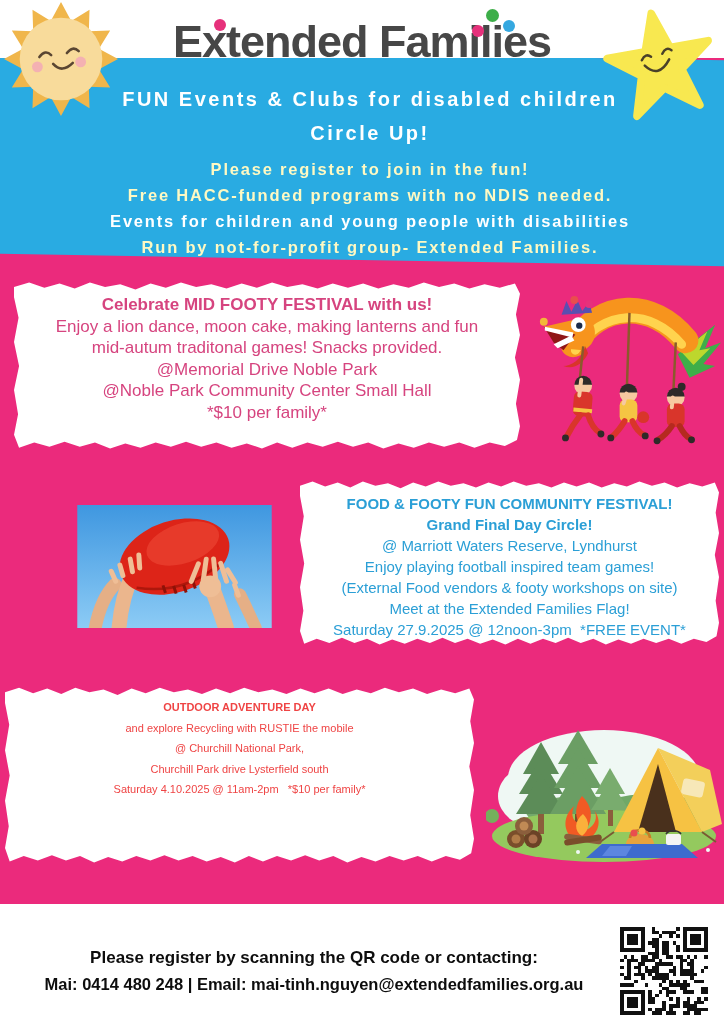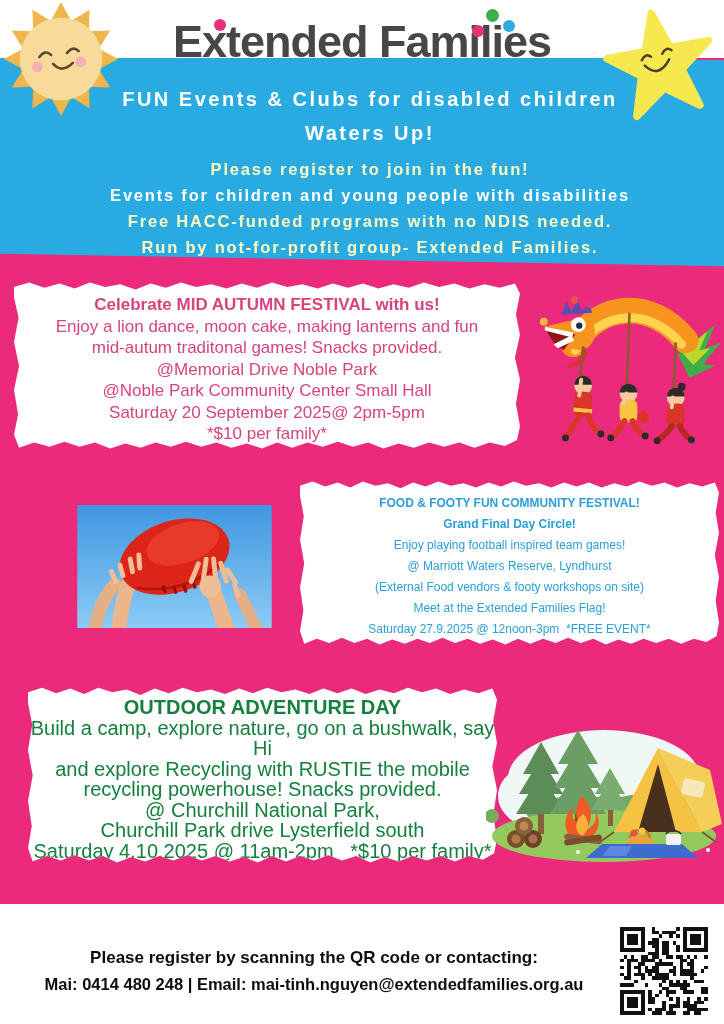--- a/index.html
+++ b/index.html
@@ -28,23 +28,23 @@
   .bl-dark{color:#fef9c3;}
   .gap-top{margin-top:6px;}
   
   .card{position:absolute;background:#fff;z-index:2;text-align:center;box-sizing:border-box;
         clip-path:polygon(0% 4%,3% 1.5%,6% 4.5%,9% 2%,12% 5%,15% 1.5%,18% 4%,21% 2.5%,24% 5.5%,27% 2%,30% 4.5%,33% 1.5%,36% 4%,39% 2.5%,42% 5%,45% 2%,48% 4.5%,51% 1.5%,54% 4%,57% 2.5%,60% 5%,63% 2%,66% 4.5%,69% 2%,72% 5%,75% 2.5%,78% 4.5%,81% 1.5%,84% 4%,87% 2%,90% 5%,93% 2.5%,96% 4.5%,99% 2%,100% 8%,99.2% 20%,100% 32%,99% 45%,100% 58%,99.2% 72%,100% 85%,99.4% 93%,97% 96.5%,94% 94.5%,91% 97.5%,88% 94.5%,85% 97%,82% 94.5%,79% 97.5%,76% 95%,73% 98%,70% 94.5%,67% 97%,64% 94%,61% 97%,58% 94.5%,55% 97.5%,52% 94.5%,49% 98%,46% 95%,43% 97.5%,40% 94.5%,37% 97%,34% 94%,31% 97%,28% 94.5%,25% 97.5%,22% 95%,19% 98%,16% 94.5%,13% 97%,10% 94%,7% 97%,4% 94.5%,1% 97.5%,0% 90%,0.8% 78%,0% 64%,1% 50%,0% 36%,0.9% 22%,0% 10%);}
   .card .title{font-weight:bold;display:block;white-space:pre-wrap;}
   .card .line{display:block;white-space:pre-wrap;}
   #card1{left:14px;top:280px;width:506px;height:172px;padding-top:14px;
          color:#D6447F;font-size:17px;line-height:21.5px;}
   #card2{left:300px;top:479px;width:419px;height:169px;padding-top:14px;
-         color:#2B9FD6;font-size:12px;line-height:21px;}
-  #card3{left:28px;top:685px;width:469px;height:181px;padding-top:12px;
-         color:#15803d;font-size:20px;line-height:20.5px;}
+         color:#2B9FD6;font-size:15px;line-height:21px;}
+  #card3{left:5px;top:685px;width:469px;height:181px;padding-top:12px;
+         color:#ef4444;font-size:11px;line-height:20.5px;}
   
   .illus{position:absolute;z-index:2;}
   #dragon{left:532px;top:283px;width:192px;height:168px;}
   #photo{left:77px;top:505px;width:195px;height:123px;}
   #camp{left:486px;top:712px;width:238px;height:152px;}
   
   .footer{position:absolute;left:0;bottom:0;width:724px;height:120px;background:#fff;z-index:3;
           display:flex;align-items:center;box-sizing:border-box;padding:13px 16px 0 8px;}
   .footer-text{flex:1;text-align:center;font-weight:bold;color:#0d0d0d;}
   .footer-text .fl{display:block;white-space:pre-wrap;font-size:16.5px;line-height:26px;}
@@ -85,34 +85,33 @@
     <svg viewBox="0 0 120 120" width="116" height="118">
       <path d="M60,8 L73,46 L113,46 L81,70 L93,110 L60,86 L27,110 L39,70 L7,46 L47,46 Z" fill="#F8E850" stroke="#F8E850" stroke-width="8" stroke-linejoin="round"></path>
       <path d="M42,54 Q47,47 52,52" stroke="#4A4129" stroke-width="2.6" fill="none" stroke-linecap="round"></path>
       <path d="M64,51 Q69,44 74,49" stroke="#4A4129" stroke-width="2.6" fill="none" stroke-linecap="round"></path>
       <path d="M44,60 Q56,76 70,58" stroke="#4A4129" stroke-width="2.6" fill="none" stroke-linecap="round"></path>
     </svg>
   </div>
 
   <div class="banner-text">
     <span class="bl bl-lg bl-white">FUN Events &amp; Clubs for disabled children</span>
-    <span class="bl bl-lg bl-white">Waters Up!</span>
+    <span class="bl bl-lg bl-white">Circle Up!</span>
     <span class="bl bl-md bl-dark gap-top">Please register to join in the fun!</span>
+    <span class="bl bl-md bl-dark">Free HACC-funded programs with no NDIS needed.</span>
     <span class="bl bl-md bl-white">Events for children and young people with disabilities</span>
-    <span class="bl bl-md bl-dark">Free HACC-funded programs with no NDIS needed.</span>
     <span class="bl bl-md bl-dark">Run by not-for-profit group- Extended Families.</span>
   </div>
 
   <div class="card" id="card1">
-    <span class="title">Celebrate MID AUTUMN FESTIVAL with us!</span>
+    <span class="title">Celebrate MID FOOTY FESTIVAL with us!</span>
     <span class="line">Enjoy a lion dance, moon cake, making lanterns and fun</span>
     <span class="line">mid-autum traditonal games! Snacks provided.</span>
     <span class="line">@Memorial Drive Noble Park</span>
     <span class="line">@Noble Park Community Center Small Hall</span>
-    <span class="line">Saturday 20 September 2025@ 2pm-5pm</span>
     <span class="line">*$10 per family*</span>
   </div>
 
   <div class="illus" id="dragon">
     <svg viewBox="0 0 195 170" width="192" height="168">
 
       <path d="M148,72 L186,42 L176,66 L192,60 L174,82 L186,84 L160,96 Z" fill="#3FAE49"></path>
       <path d="M152,70 L178,49 L170,68 L181,66 L164,83 Z" fill="#CBDB2A" opacity="0.9"></path>
 
       <path d="M42,62 C70,18 122,16 156,58" stroke="#F7941D" stroke-width="26" fill="none" stroke-linecap="round"></path>
@@ -211,32 +210,30 @@
         <rect x="145" y="56" width="5" height="24" rx="2.5" transform="rotate(-18 147 68)"></rect>
         <rect x="153" y="62" width="5" height="20" rx="2.5" transform="rotate(-32 155 72)"></rect>
         <rect x="158" y="78" width="5" height="16" rx="2.5" transform="rotate(-20 160 86)"></rect>
       </g>
     </svg>
   </div>
 
   <div class="card" id="card2">
     <span class="title">FOOD &amp; FOOTY FUN COMMUNITY FESTIVAL!</span>
     <span class="title">Grand Final Day Circle!</span>
+    <span class="line">@ Marriott Waters Reserve, Lyndhurst</span>
     <span class="line">Enjoy playing football inspired team games!</span>
-    <span class="line">@ Marriott Waters Reserve, Lyndhurst</span>
     <span class="line">(External Food vendors &amp; footy workshops on site)</span>
     <span class="line">Meet at the Extended Families Flag!</span>
     <span class="line">Saturday 27.9.2025 @ 12noon-3pm  *FREE EVENT*</span>
   </div>
 
   <div class="card" id="card3">
     <span class="title">OUTDOOR ADVENTURE DAY</span>
-    <span class="line">Build a camp, explore nature, go on a bushwalk, say Hi</span>
     <span class="line">and explore Recycling with RUSTIE the mobile</span>
-    <span class="line">recycling powerhouse! Snacks provided.</span>
     <span class="line">@ Churchill National Park,</span>
     <span class="line">Churchill Park drive Lysterfield south</span>
     <span class="line">Saturday 4.10.2025 @ 11am-2pm   *$10 per family*</span>
   </div>
 
   <div class="illus" id="camp">
     <svg viewBox="0 0 238 152" width="238" height="152">
       <ellipse cx="118" cy="66" rx="96" ry="48" fill="#EFF8F4"></ellipse>
       <ellipse cx="58" cy="84" rx="46" ry="34" fill="#EFF8F4"></ellipse>
       <ellipse cx="182" cy="84" rx="46" ry="36" fill="#EFF8F4"></ellipse>

